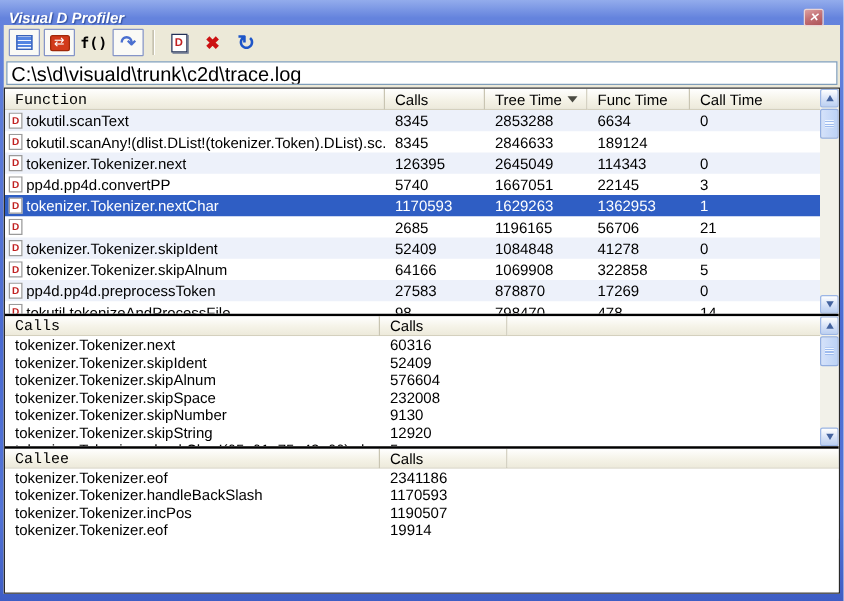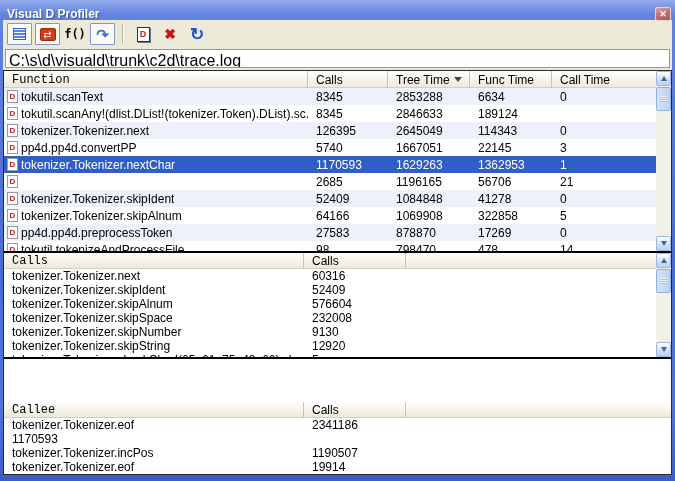--- a/index.html
+++ b/index.html
@@ -4,22 +4,22 @@
 <style>
   * { box-sizing: border-box; margin: 0; padding: 0; }
   html, body { width: 675px; height: 481px; overflow: hidden;
     font-family: "Liberation Sans", sans-serif; }
 
   .window { width: 675px; height: 481px; position: relative;
     background: linear-gradient(180deg,#93ACEC 0%,#6483DD 3%,#4A6BD1 55%,#5374D6 85%,#3E5DC4 100%);
     padding: 20px 3px 6px 3px; }
 
   
-  .titlebar { position: absolute; top: 0; left: 0; right: 0; height: 28px;
-    display: flex; align-items: center; padding: 0 4px 0 7px; }
+  .titlebar { position: absolute; top: 0; left: 0; right: 12px; height: 28px;
+    display: flex; align-items: center; padding: 0 4px 0 7px; font-style: italic; }
   .title { color: #fff; font-size: 12px; font-weight: bold;
     text-shadow: 1px 1px 1px #33509F; flex: 1; }
   .closebtn { width: 16px; height: 14px; border: 1px solid #EBD4D4; border-radius: 2px;
     background: linear-gradient(160deg,#DCA0A0 0%,#C47276 45%,#AC5257 100%);
     color: #fff; font-size: 9px; font-weight: bold; line-height: 12px;
     display: flex; align-items: center; justify-content: center; cursor: default; }
 
   
   .app { width: 100%; height: 455px; background: #ECE9D8;
     display: flex; flex-direction: column; }
@@ -47,21 +47,21 @@
   .pathinput { height: 19px; background: #fff; border: 1px solid #7F9DB9;
     font-size: 16px; color: #000000; padding: 2px 3px 0 3px; white-space: nowrap; overflow: hidden; }
 
   
   .client { flex: 1; border: 1px solid #2A2A2A; background: #fff;
     display: flex; flex-direction: column; overflow: hidden; }
   .splitter { height: 2px; background: #000; flex: none; }
   .panel { display: flex; flex-direction: row; overflow: hidden; }
   .panel-fn { height: 180px; flex: none; }
   .panel-caller { height: 104px; flex: none; }
-  .panel-callee { flex: 1; align-items: flex-end; }
+  .panel-callee { flex: 1; }
   .pcol { flex: 1; display: flex; flex-direction: column; overflow: hidden; min-width: 0; }
 
   .hdr { display: grid; flex: none; }
   .hdr-fn { grid-template-columns: 304px 80px 82px 82px 1fr; height: 17px; }
   .hdr-2 { grid-template-columns: 300px 102px 1fr; height: 16px; }
   .hcell { background: linear-gradient(180deg,#FFFFFF 0%,#F5F3E8 55%,#EDEADB 100%);
     border-bottom: 1px solid #D4D0BE; border-right: 1px solid #C9C5B2;
     font-size: 12px; color: #000; padding: 1px 0 0 8px; line-height: 14px;
     white-space: nowrap; overflow: hidden; display: flex; align-items: center; }
   .hcell.first { padding-left: 8px; font-family: Liberation Mono, monospace; }
@@ -359,20 +359,21 @@
           </div>
           <div class="tbody">
 
               <div class="crow">
                 <div class="cell">tokenizer.Tokenizer.eof</div>
                 <div class="cell">2341186</div>
                 <div class="cell"></div>
               </div>
 
               <div class="crow">
+                <div class="cell">tokenizer.Tokenizer.handleBackSlash</div>
                 <div class="cell">1170593</div>
                 <div class="cell"></div>
               </div>
 
               <div class="crow">
                 <div class="cell">tokenizer.Tokenizer.incPos</div>
                 <div class="cell">1190507</div>
                 <div class="cell"></div>
               </div>
 

